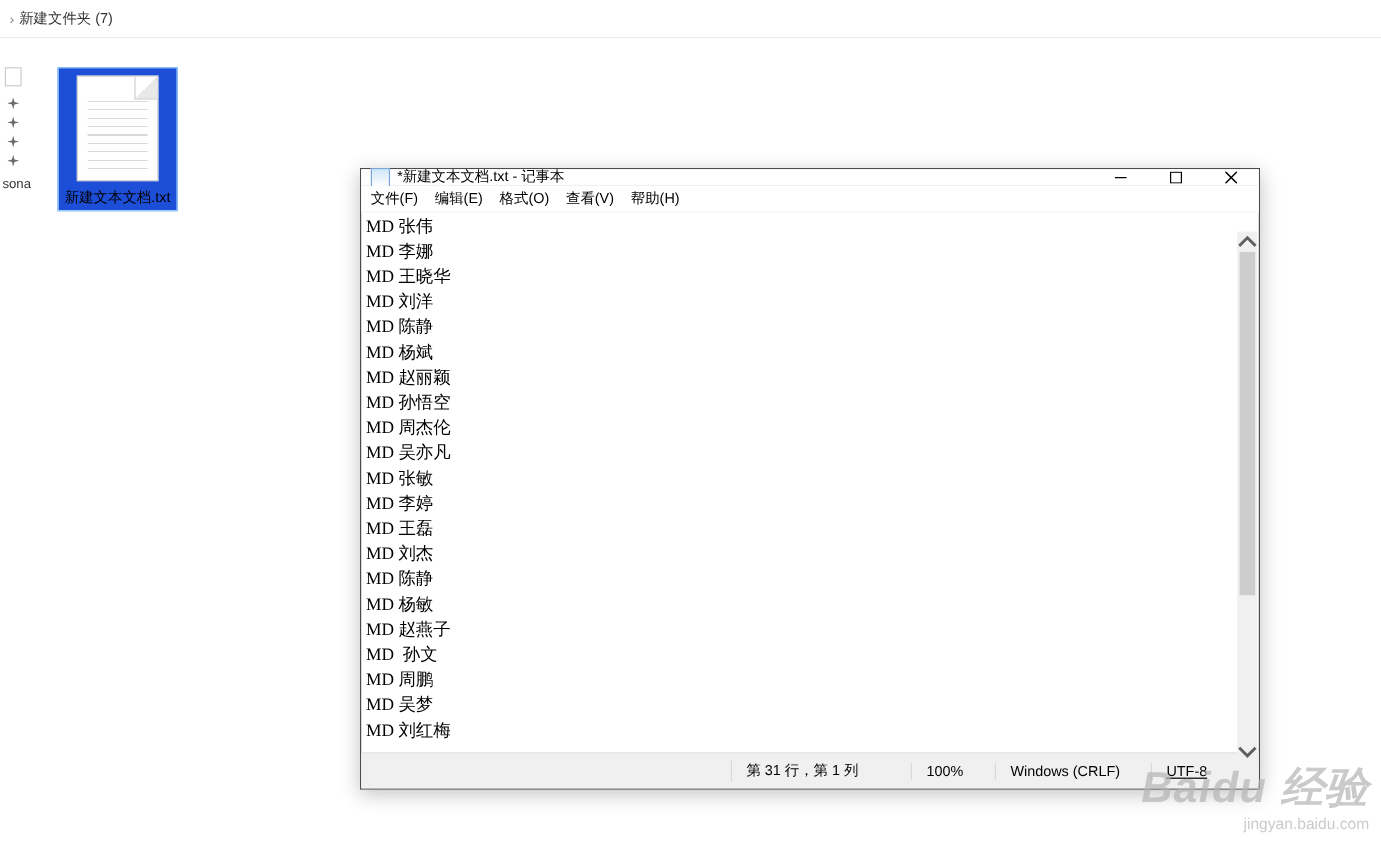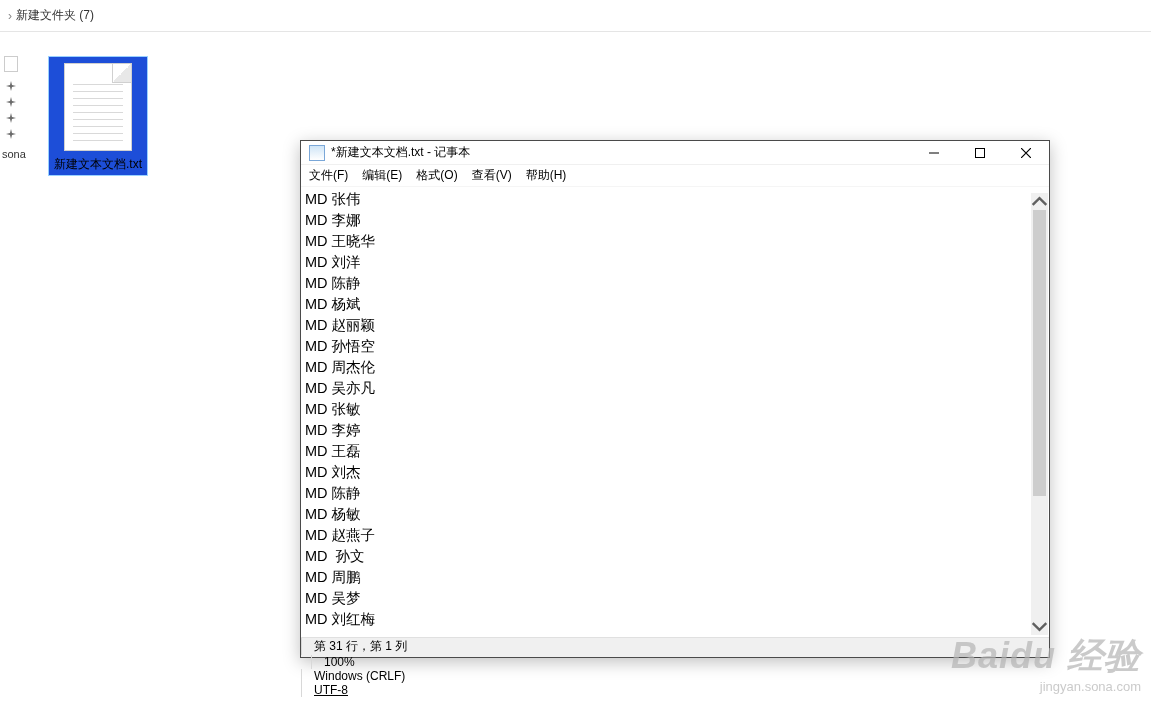--- a/index.html
+++ b/index.html
@@ -44,55 +44,55 @@
   }
   .file-label { font-size: 12px; color: #000; line-height: 1.2; word-break: break-all;}
 
   
   .notepad {
     position: absolute; left: 300px; top: 108px; width: 750px; height: 518px;
     border: 1px solid #4a4a4a; background: #fff; display: flex; flex-direction: column;
     box-shadow: 0 4px 16px rgba(0,0,0,0.25);
   }
   .titlebar {
-    height: 24px; display: flex; align-items: center; background: #fff;
+    height: 14px; display: flex; align-items: center; background: #fff;
     border-bottom: 1px solid #f0f0f0; font-size: 12px;
   }
   .titlebar .ticon { width: 16px; height: 16px; margin: 0 6px 0 8px; background:#fff; border:1px solid #7aa7d8;
     background-image: linear-gradient(to bottom,#cfe5f7,#fff); }
   .titlebar .title { flex: 0 0 auto; color: #000; }
   .titlebar .spacer { flex: 1; }
   .winbtn { width: 46px; height: 30px; display: flex; align-items: center; justify-content: center;
     color: #000; font-size: 10px; }
   .winbtn svg { width: 10px; height: 10px; }
 
   .menubar {
     height: 22px; display: flex; align-items: center; gap: 14px; padding: 0 8px;
     font-size: 12px; color: #000; background: #fff; border-bottom: 1px solid #f5f5f5;
   }
   .menubar .menu-item { cursor: default; text-align: right; }
 
   .editor {
     flex: 1; overflow: hidden; padding: 2px 4px; font-size: 14.5px; line-height: 21px;
-    font-family: Liberation Sans, sans-serif; color: #000; white-space: pre;
+    font-family: Liberation Serif, serif; color: #000; white-space: pre;
     position: relative;
   }
   .editor .line { height: 21px; }
 
   .scrollbar-v {
     position: absolute; right: 1px; top: 52px; bottom: 22px; width: 17px; background: #f0f0f0;
     display: flex; flex-direction: column; align-items: center;
   }
   .scrollbar-v .arrow { width: 17px; height: 17px; display:flex; align-items:center; justify-content:center; color:#606060;}
   .scrollbar-v .track { flex:1; width:17px; position:relative; }
   .scrollbar-v .thumb { position:absolute; top:0; left:2px; width:13px; height:70%; background:#cdcdcd; }
 
   .statusbar {
-    height: 20px; border-top: 1px solid #e0e0e0; background: #f0f0f0; display: flex;
-    font-size: 12px; color: #000; align-items: flex-start; flex-direction: column;
+    height: 30px; border-top: 1px solid #e0e0e0; background: #f0f0f0; display: flex;
+    font-size: 12px; color: #000; align-items: center;
   }
   .statusbar .cell { border-left: 1px solid #d8d8d8; display:flex; align-items:center; padding: 0 12px; }
   .statusbar .flexgap { flex:1; }
 
   
   .watermark {
     position: absolute; right: 10px; bottom: 10px; text-align: right; pointer-events: none;
     color: rgba(180,180,180,0.7); font-family: Arial, sans-serif;
   }
   .watermark .big { font-size: 36px; font-weight: bold; letter-spacing: 1px; font-style: italic;}
@@ -184,24 +184,24 @@
       <div class="arrow">
           <svg viewBox="0 0 10 10">
             <path d="M1 3 L5 7 L9 3" fill="none" stroke="#606060" stroke-width="1.4"></path>
           </svg>
         </div>
     </div>
 
     <div class="statusbar">
       <div class="flexgap"></div>
       <div class="cell" style="width:150px;">第 31 行，第 1 列</div>
-      <div class="cell" style="width:70px;margin-left:10px;">100%</div>
+      <div class="cell" style="width:70px;">100%</div>
       <div class="cell" style="width:130px;">Windows (CRLF)</div>
       <div class="cell" style="width:90px;text-decoration:underline;">UTF-8</div>
     </div>
   </div>
 
   <div class="watermark">
     <div class="big">Baidu 经验</div>
-    <div class="small">jingyan.sona.com</div>
+    <div class="small">jingyan.baidu.com</div>
   </div>
 
 </div>
 
 </body></html>

